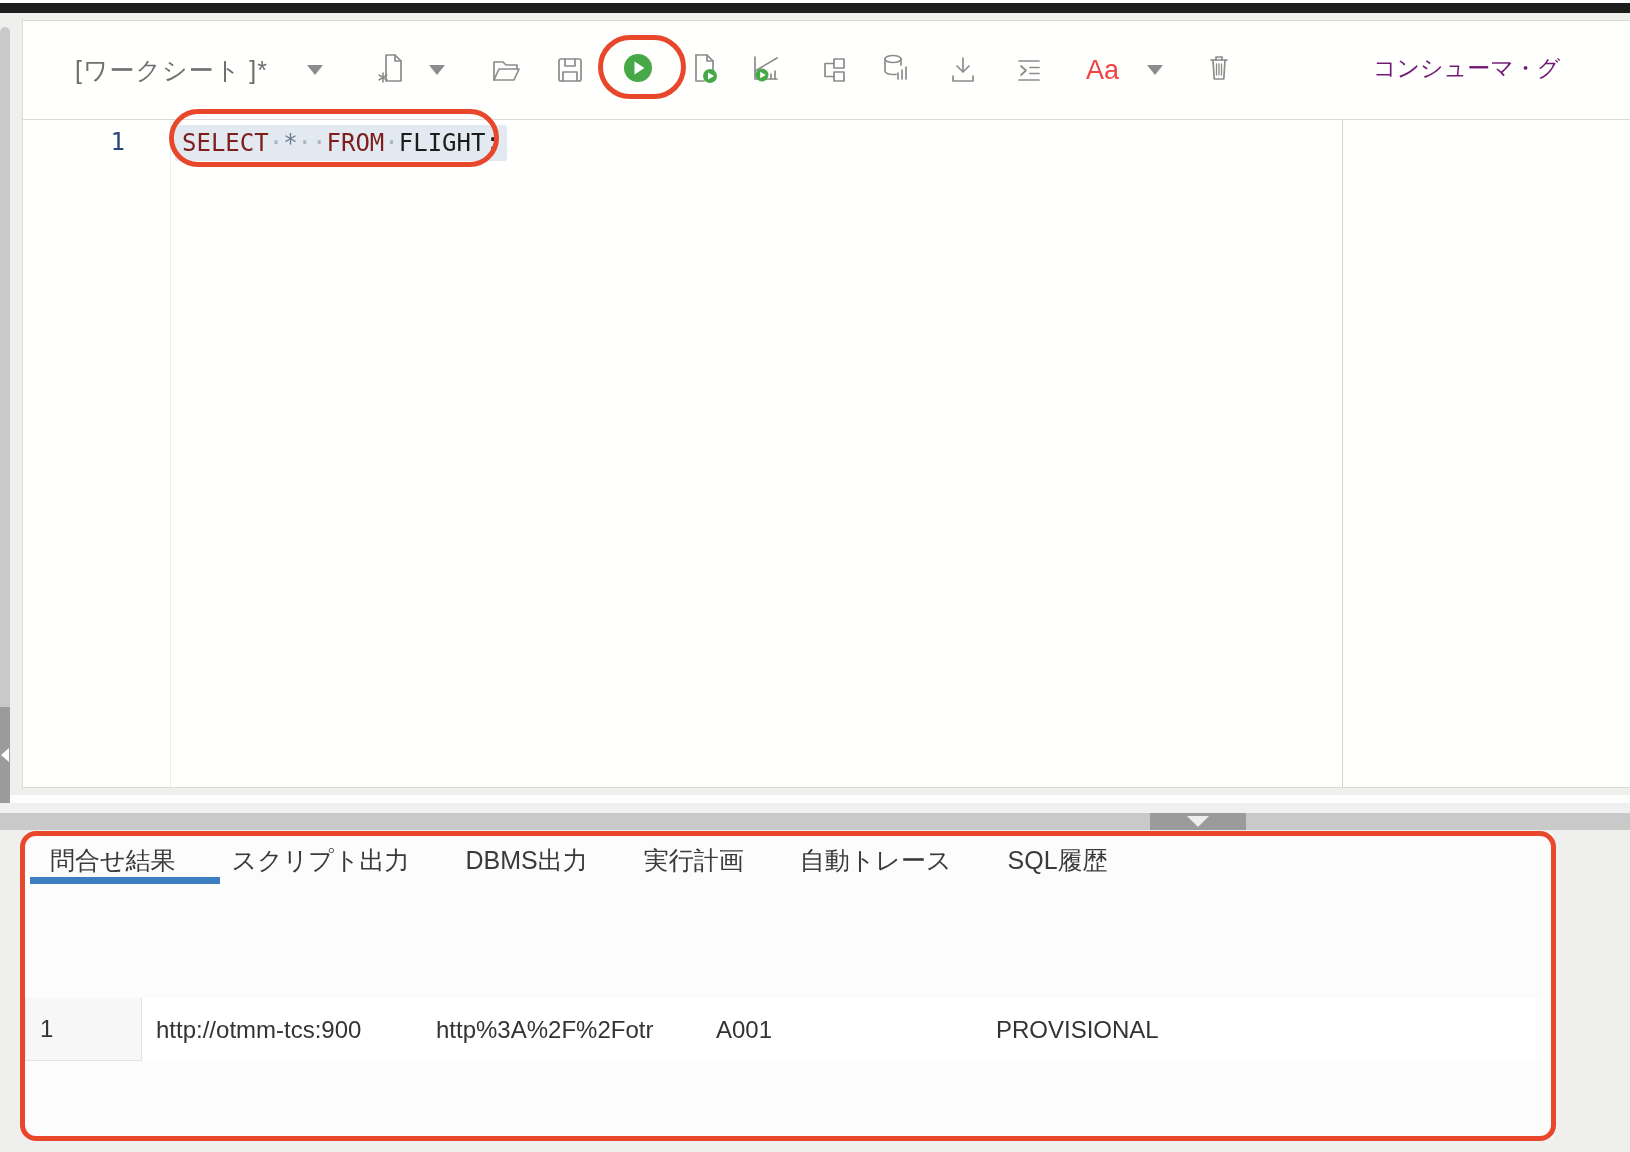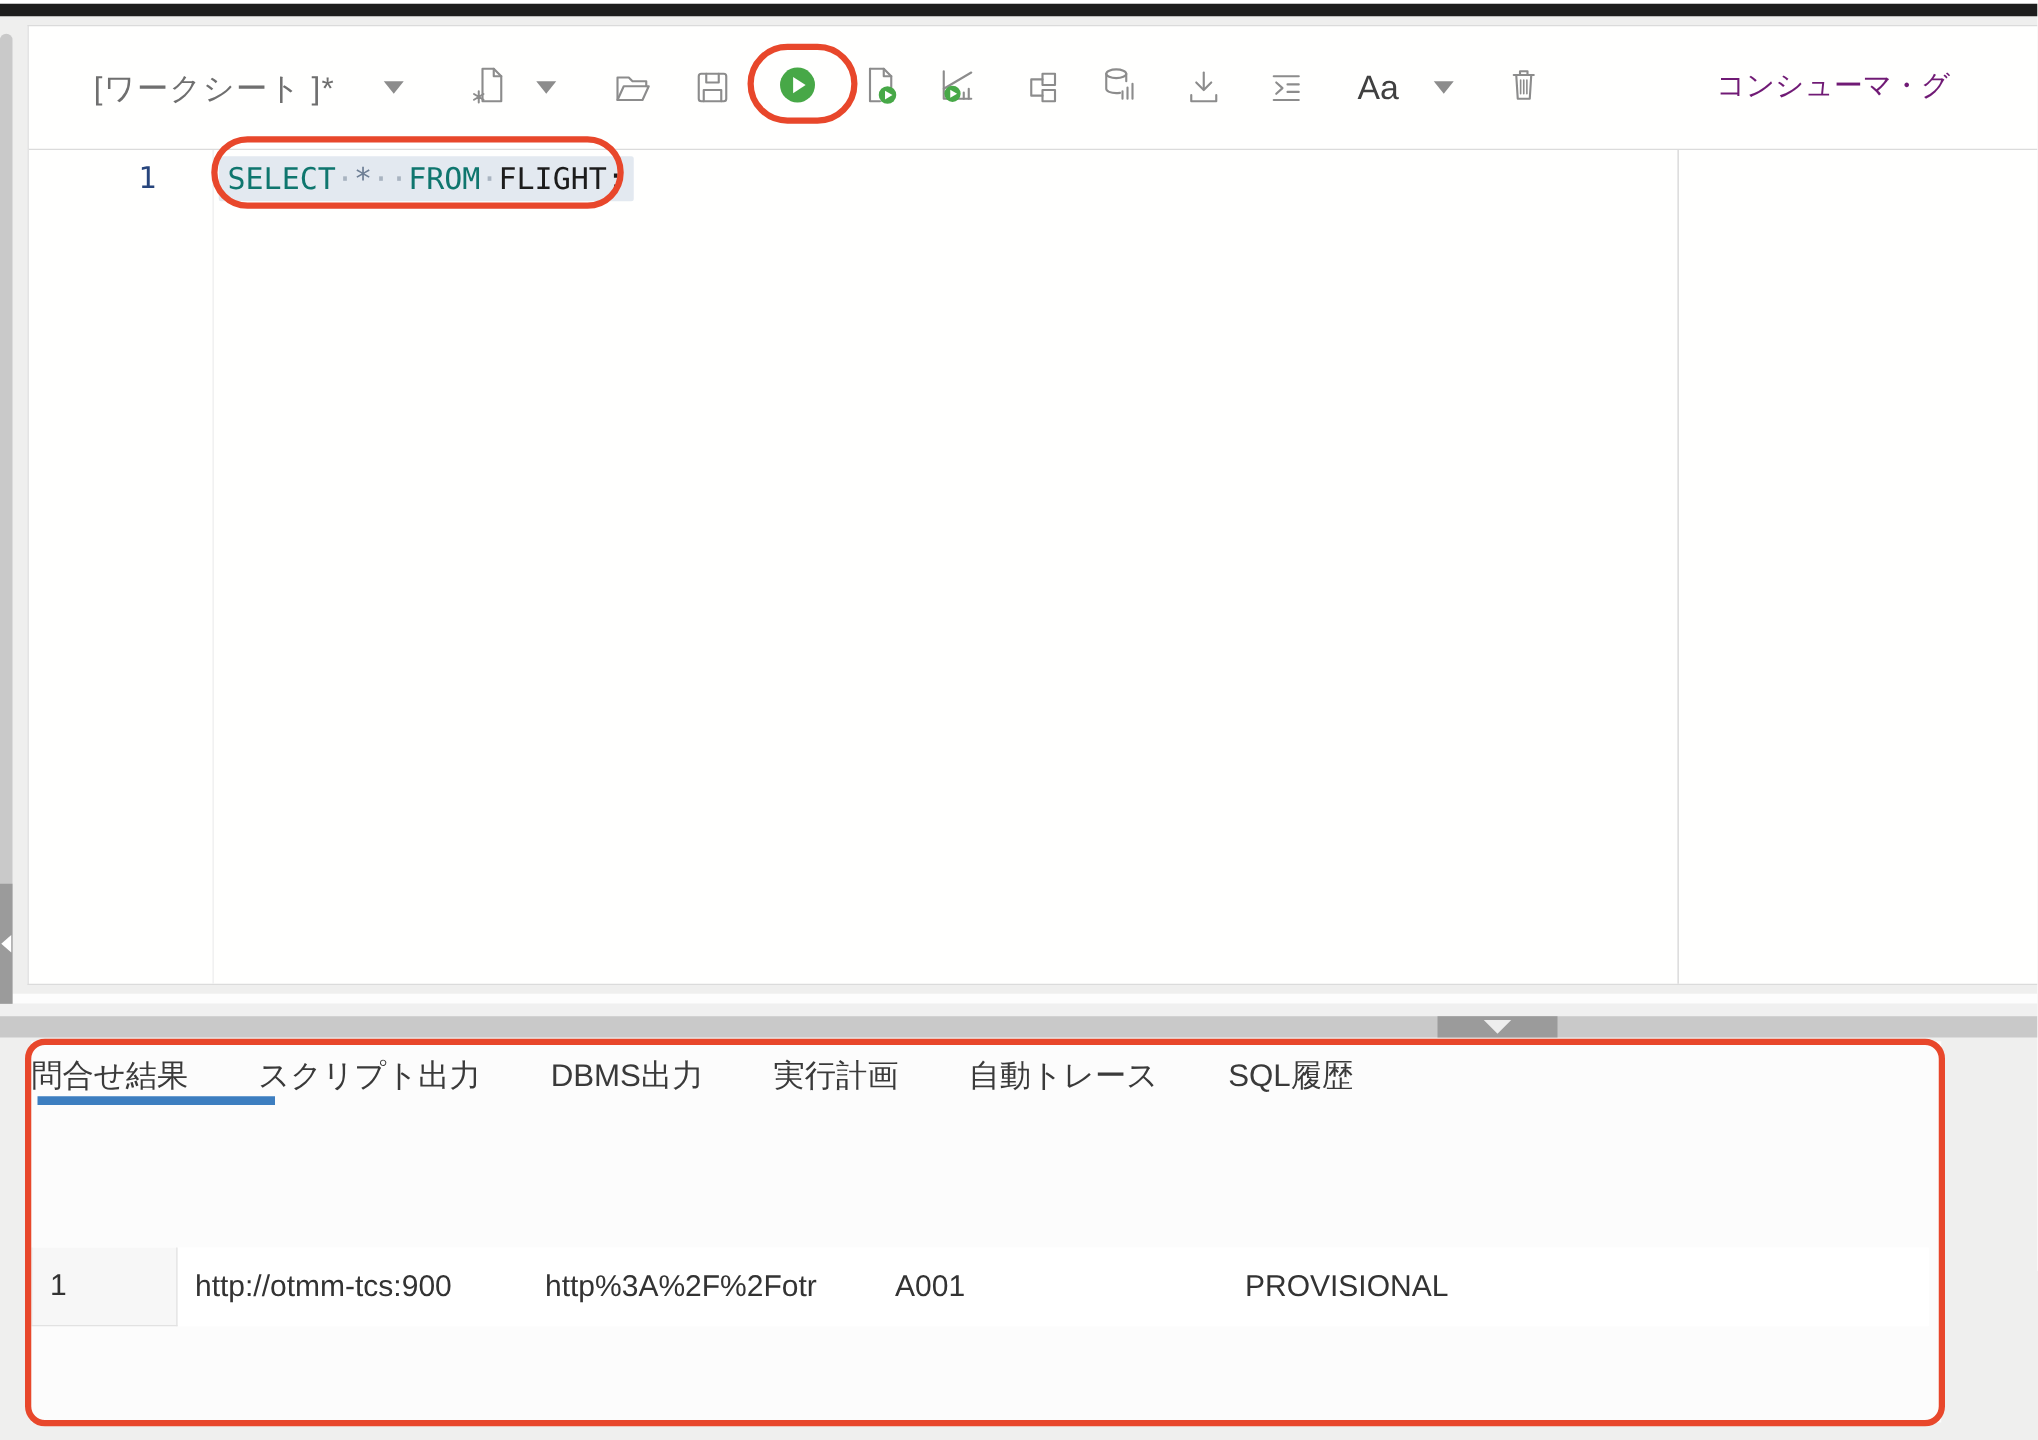--- a/index.html
+++ b/index.html
@@ -17,49 +17,49 @@
 
   
   .card { position:absolute; left:22px; top:20px; width:1608px; height:768px; background:#fffffe; border:1px solid #dbdbdb; border-right:none; }
   .toolbar { position:relative; height:99px; border-bottom:1px solid #dbdbdb; }
   .ws-title { position:absolute; left:52px; top:33px; font-size:25px; color:#6f6f6f; letter-spacing:1px; }
   .consumer { position:absolute; left:1350px; top:32px; width:258px; overflow:hidden; white-space:nowrap; font-size:23px; color:#701a75; }
 
   .tbtn { position:absolute; width:34px; height:34px; display:flex; align-items:center; justify-content:center; }
   .tbtn svg { width:32px; height:32px; stroke:#8c8c8c; fill:none; stroke-width:1.7; stroke-linecap:round; stroke-linejoin:round; }
   .caret { width:0; height:0; border-left:8px solid transparent; border-right:8px solid transparent; border-top:10px solid #8c8c8c; position:absolute; }
-  .aa-label { position:absolute; left:1063px; top:34px; font-size:27px; color:#404040; }
+  .aa-label { position:absolute; left:1063px; top:34px; font-size:27px; color:#ef4444; }
 
   
   .red-ellipse { position:absolute; border:5px solid #e8472b; border-radius:32px; z-index:6; pointer-events:none; }
   .ellipse-play { left:575px; top:14px; width:88px; height:64px; }
   .ellipse-sql  { left:146px; top:88px; width:330px; height:58px; border-radius:29px; }
 
   
   .editor { position:relative; height:667px; font-family:"DejaVu Sans Mono", monospace; }
   .gutter { position:absolute; left:0; top:0; width:148px; height:100%; border-right:1px solid #ededed; }
   .line-no { position:absolute; right:45px; top:8px; font-size:24px; color:#27457c; }
   .code-line { position:absolute; left:152px; top:4px; height:38px; display:flex; align-items:center; }
   .code-sel { background:#e3e9f0; padding:0 7px; font-size:24px; white-space:pre; border-radius:2px; line-height:36px; }
-  .kw { color:#0f766e; }
+  .kw { color:#7f1d1d; }
   .ws-dot { color:#a9b4c1; }
   .star { color:#6e7f95; }
   .plain { color:#1c1c1c; }
   .editor-divider { position:absolute; left:1319px; top:0; width:1px; height:100%; background:#d4d4d4; }
 
   
   .white-gap { position:absolute; left:10px; top:795px; width:1620px; height:8px; background:#fdfdfd; z-index:1; }
   .hsplit-light { position:absolute; left:0; top:803px; width:1630px; height:10px; background:#f0f0f0; z-index:2; }
   .hsplit-bar { position:absolute; left:0; top:813px; width:1630px; height:17px; background:#c9c9c9; z-index:2; }
   .hsplit-handle { position:absolute; left:1150px; top:0; width:96px; height:17px; background:#9b9b9b; display:flex; align-items:center; justify-content:center; }
   .tri-down { width:0; height:0; border-left:11px solid transparent; border-right:11px solid transparent; border-top:11px solid #eeeeee; }
 
   
   .results { position:absolute; left:25px; top:833px; width:1528px; height:305px; background:#fcfcfc; }
-  .tabbar { position:relative; height:54px; display:flex; align-items:center; gap:56px; }
+  .tabbar { position:relative; height:54px; display:flex; align-items:center; padding-left:25px; gap:56px; }
   .tab { font-size:25px; color:#3a3a3a; white-space:nowrap; }
   .tab-underline { position:absolute; left:5px; top:44px; width:190px; height:7px; background:#3d7ec0; }
 
   .rtoolbar { position:relative; height:110px; }
   .rbtn { position:absolute; top:109px; width:32px; height:32px; }
   .rbtn svg { width:30px; height:30px; stroke:#8c8c8c; fill:none; stroke-width:1.7; stroke-linecap:round; stroke-linejoin:round; }
   .dl-label { position:absolute; left:258px; top:112px; font-size:25px; color:#6e6e6e; }
   .rcaret { left:440px; top:124px; border-left-width:9px; border-right-width:9px; border-top-width:11px; }
   .exec-time { position:absolute; left:490px; top:112px; font-size:25px; color:#5f5f5f; }
 

